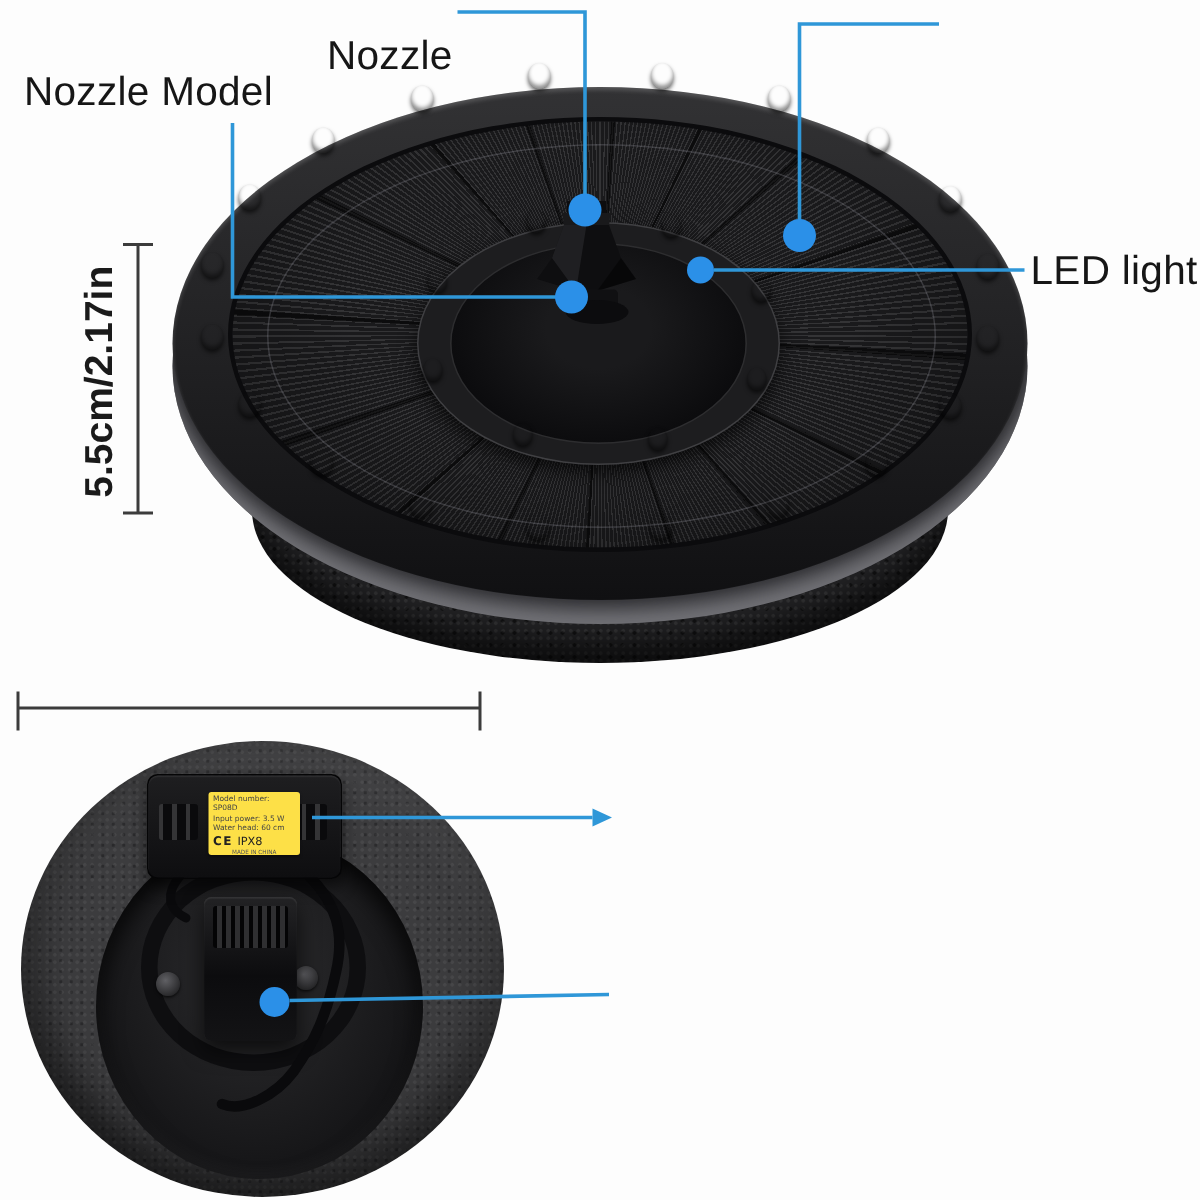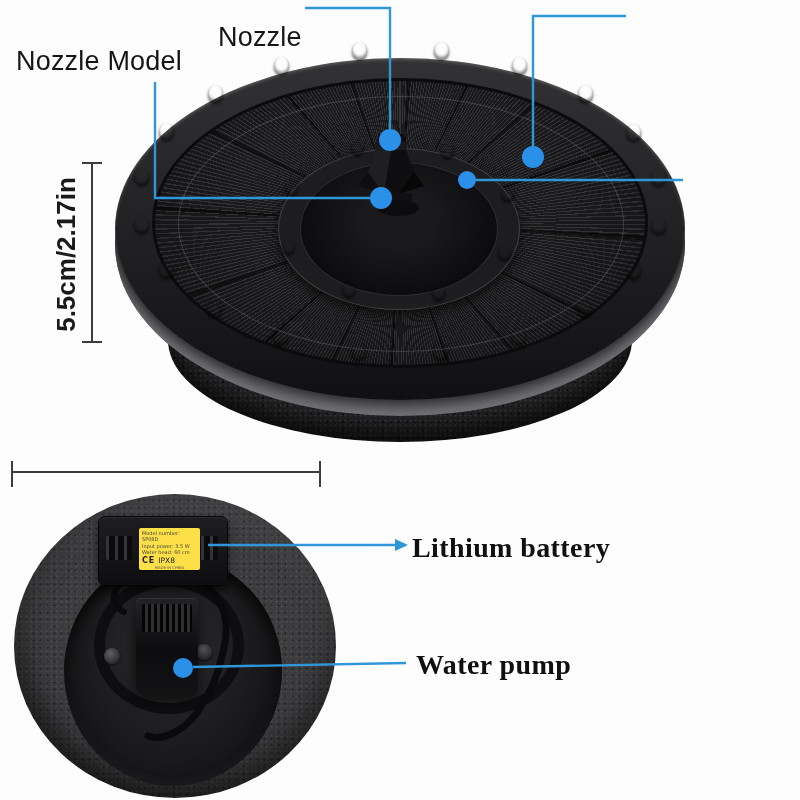--- a/index.html
+++ b/index.html
@@ -182,19 +182,18 @@
     </g>
 
     <g stroke="#3c3c3c" stroke-width="2" fill="none">
       <path d="M92,163 V342 M82,163 H102 M82,342 H102"></path>
       <path d="M12,472 H320 M12,461 V487 M320,461 V487"></path>
     </g>
   </svg>
 
   <div class="toplabel" style="left:218px;top:0px;margin-top:22px;">Nozzle</div>
   <div class="toplabel" style="left:16px;top:46px;">Nozzle Model</div>
+  <div class="toplabel" style="left:687px;top:165px;">LED light</div>
 
   <div class="dimlabel" style="left:-34px;top:239px;width:200px;text-align:center;
        transform:rotate(-90deg);">5.5cm/2.17in</div>
 
-  <div class="seriflabel" style="left:412px;top:532px;">Lithium battery</div>
-  <div class="seriflabel" style="left:416px;top:649px;">Water pump</div>
 </div>
 
 </body></html>

